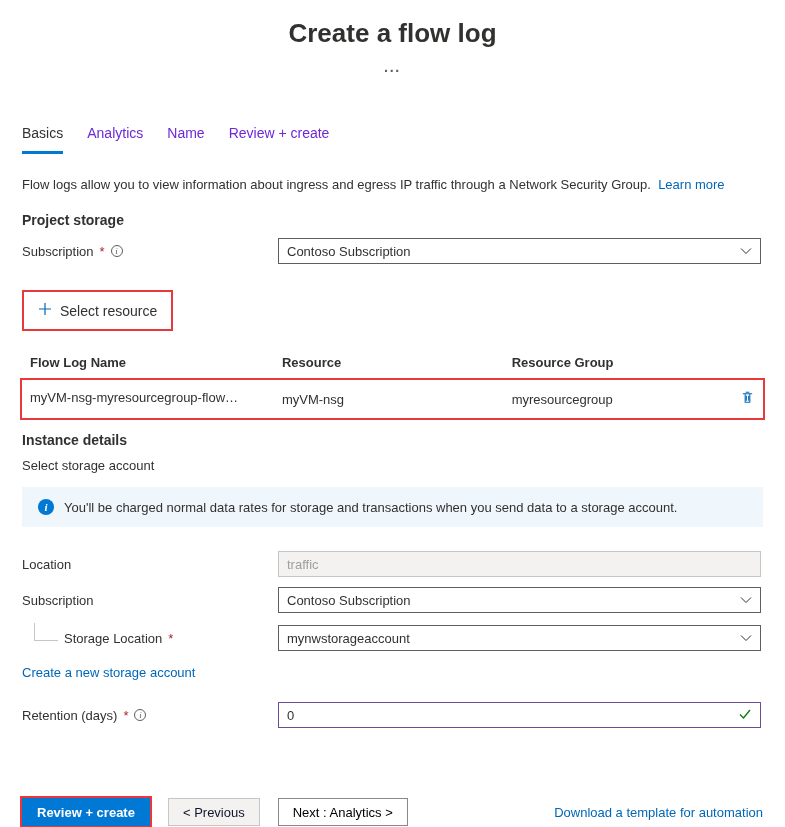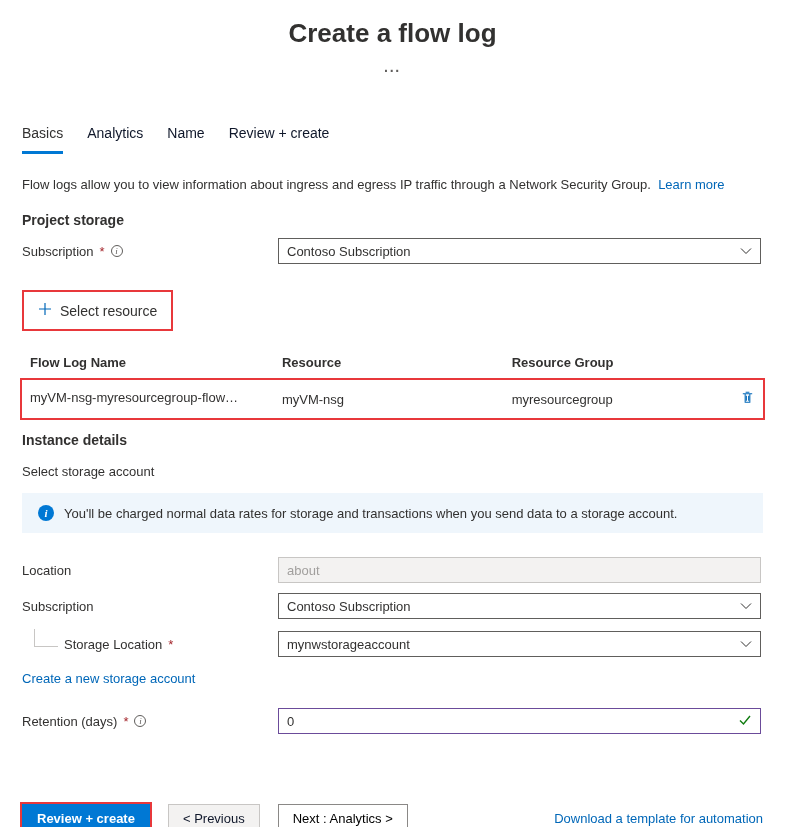--- a/index.html
+++ b/index.html
@@ -24,21 +24,21 @@
   .more-dots { font-size: 14px; color: #605e5c; letter-spacing: 1px; cursor: pointer;}
   .tabs {
     display: flex;
     gap: 24px;
     margin-top: 38px;
     border-bottom: 1px solid transparent;
   }
   .tab {
     padding: 8px 0 10px 0;
     font-size: 14px;
-    color: #0f172a;
+    color: #6d28d9;
     cursor: pointer;
     border-bottom: 2px solid transparent;
   }
   .tab.active {
     border-bottom: 3px solid #0078d4;
     font-weight: 400;
     color: #323130;
   }
   .description {
     margin-top: 22px;
@@ -238,34 +238,34 @@
               <path d="M3 4 H13 M5.5 4 V13 H10.5 V4 M6 2.5 H10 M6.8 6 V11.5 M9.2 6 V11.5" fill="none" stroke="#0067b8" stroke-width="1.1"></path>
             </svg>
         </span>
       </td>
     </tr>
   </tbody>
 </table>
 
 
 <div class="section-title" style="margin-top:14px">Instance details</div>
-<div style="margin-top:16px">Select storage account</div>
+<div style="margin-top:10px">Select storage account</div>
 
 <div class="info-banner">
   <span class="info-banner-icon">i</span>
   <span>You'll be charged normal data rates for storage and transactions when you send data to a storage account.</span>
 </div>
 
 
 <div class="field-row" style="margin-top:24px">
   <div class="field-label">
     <span>Location</span>
   </div>
   <div class="select-box disabled">
-    <span>about</span>
+    <span>traffic</span>
   </div>
 </div>
 
 
 <div class="field-row">
   <div class="field-label">
     <span>Subscription</span>
   </div>
   <div class="select-box">
     <span>Contoso Subscription</span>

